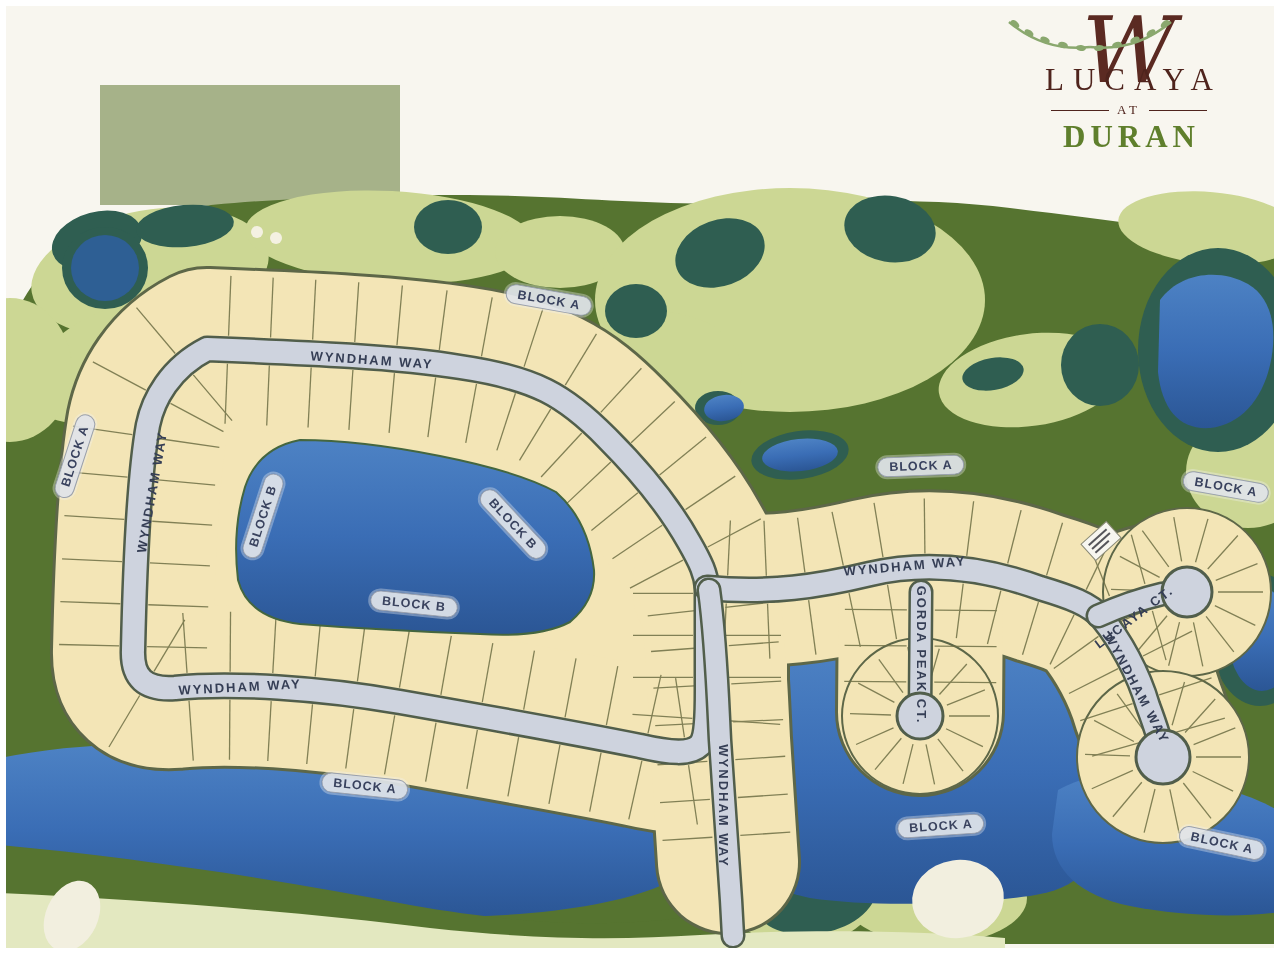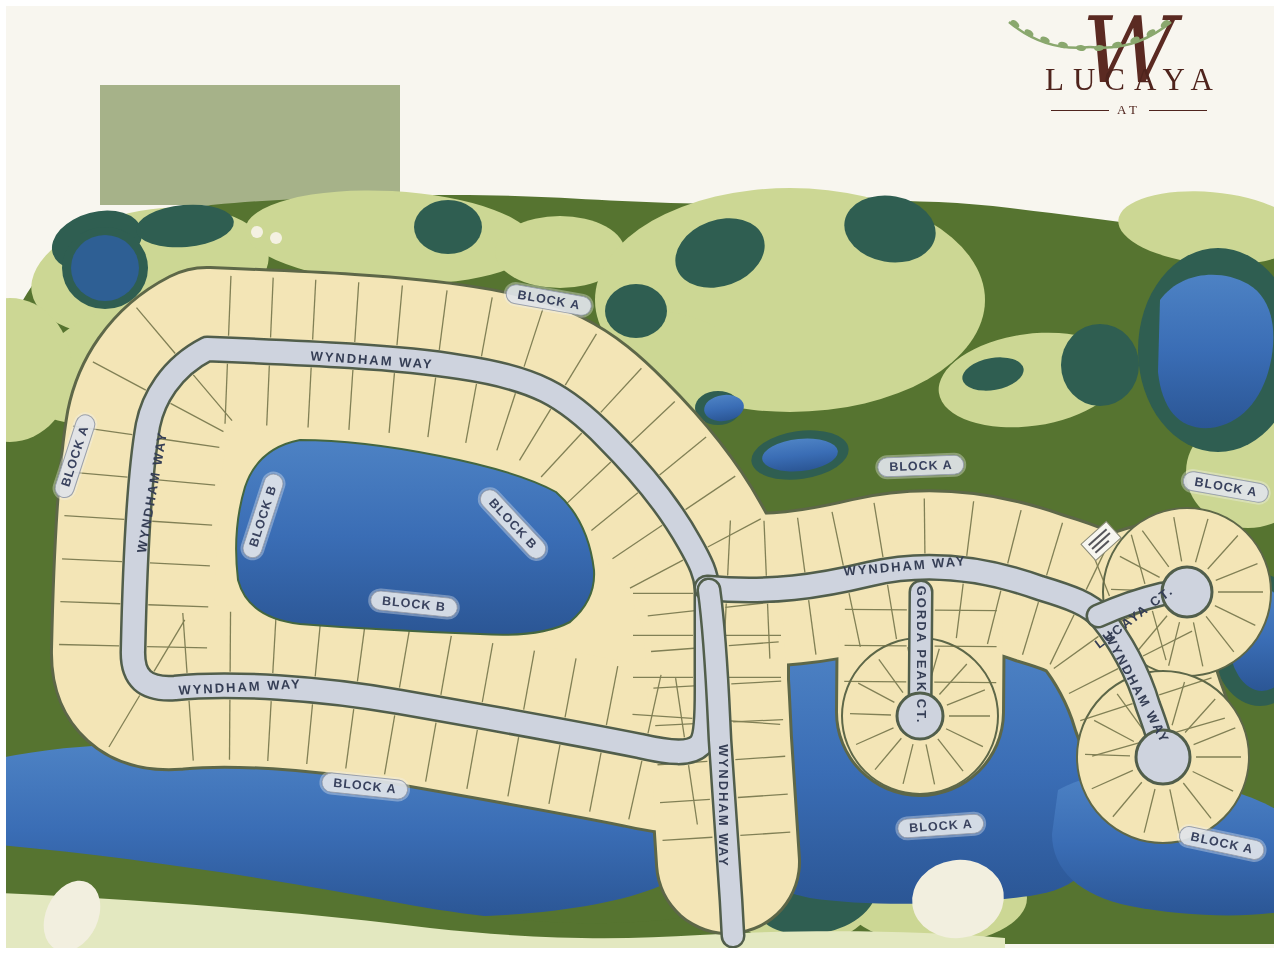--- a/index.html
+++ b/index.html
@@ -363,20 +363,21 @@
         <ellipse cx="104" cy="36" rx="5" ry="3" transform="rotate(-5 104 36)"></ellipse>
       </g>
     </svg>
   </div>
   <div class="title">LUCAYA</div>
   <div class="atrow">
     <span class="rule"></span>
     <span class="at">AT</span>
     <span class="rule"></span>
   </div>
+  <div class="subtitle">DURAN</div>
 </div>
 
 <div class="labels">
   <div class="street" style="left:372px;top:360px;transform:translate(-50%,-50%) rotate(4deg);">WYNDHAM WAY</div>
   <div class="street" style="left:152px;top:492px;transform:translate(-50%,-50%) rotate(-80deg);">WYNDHAM WAY</div>
   <div class="street" style="left:240px;top:687px;transform:translate(-50%,-50%) rotate(-3deg);">WYNDHAM WAY</div>
   <div class="street" style="left:905px;top:566px;transform:translate(-50%,-50%) rotate(-5deg);">WYNDHAM WAY</div>
   <div class="street" style="left:723px;top:806px;transform:translate(-50%,-50%) rotate(90deg);">WYNDHAM WAY</div>
   <div class="street" style="left:1137px;top:688px;transform:translate(-50%,-50%) rotate(62deg);">WYNDHAM WAY</div>
   <div class="street" style="left:921px;top:655px;transform:translate(-50%,-50%) rotate(90deg);">GORDA PEAK CT.</div>

